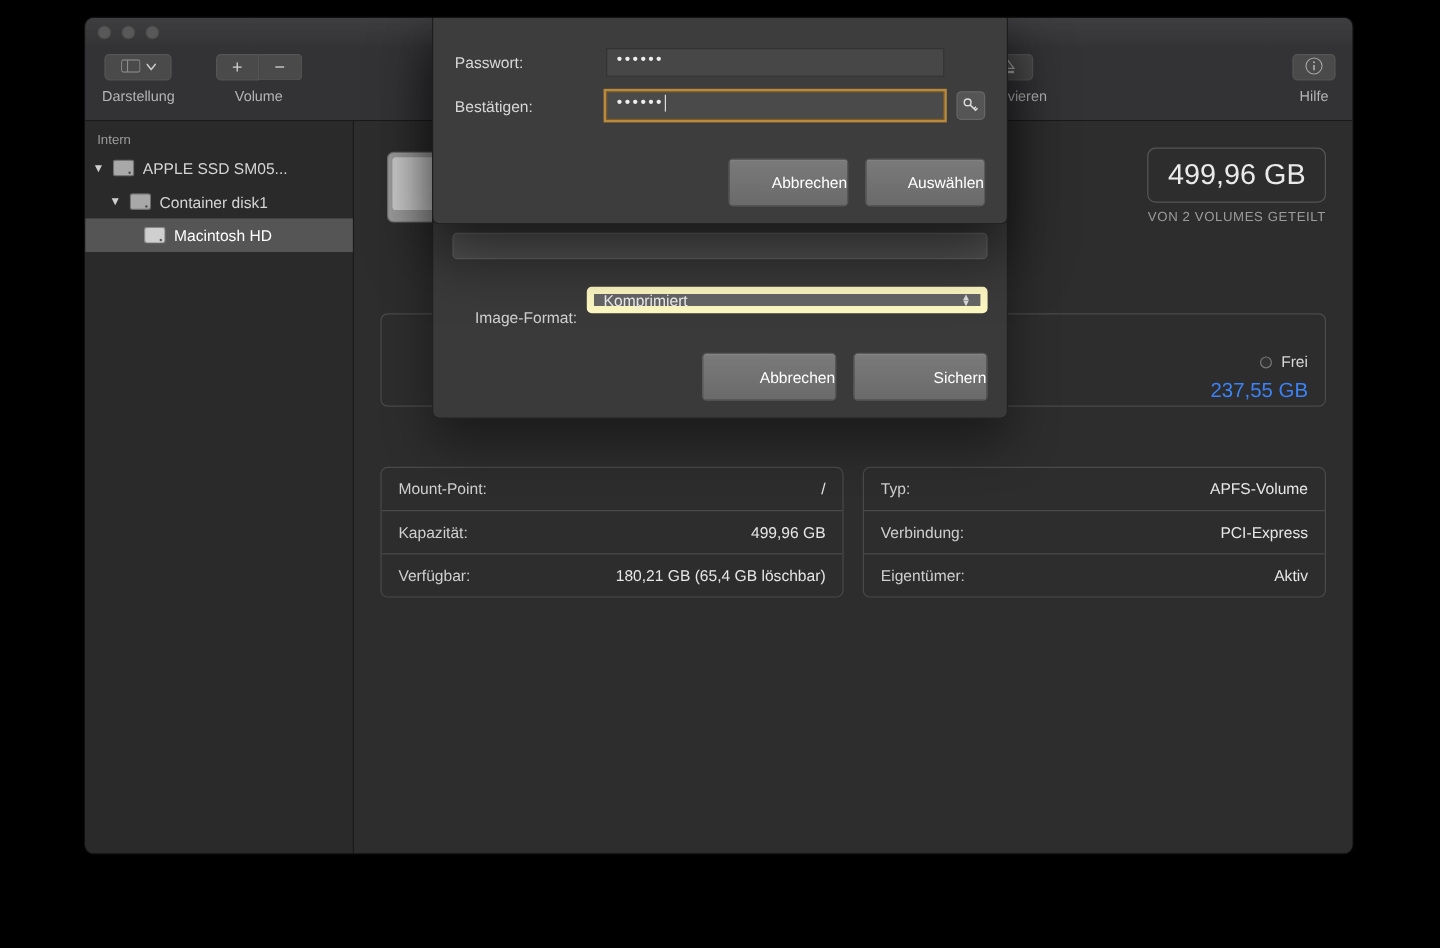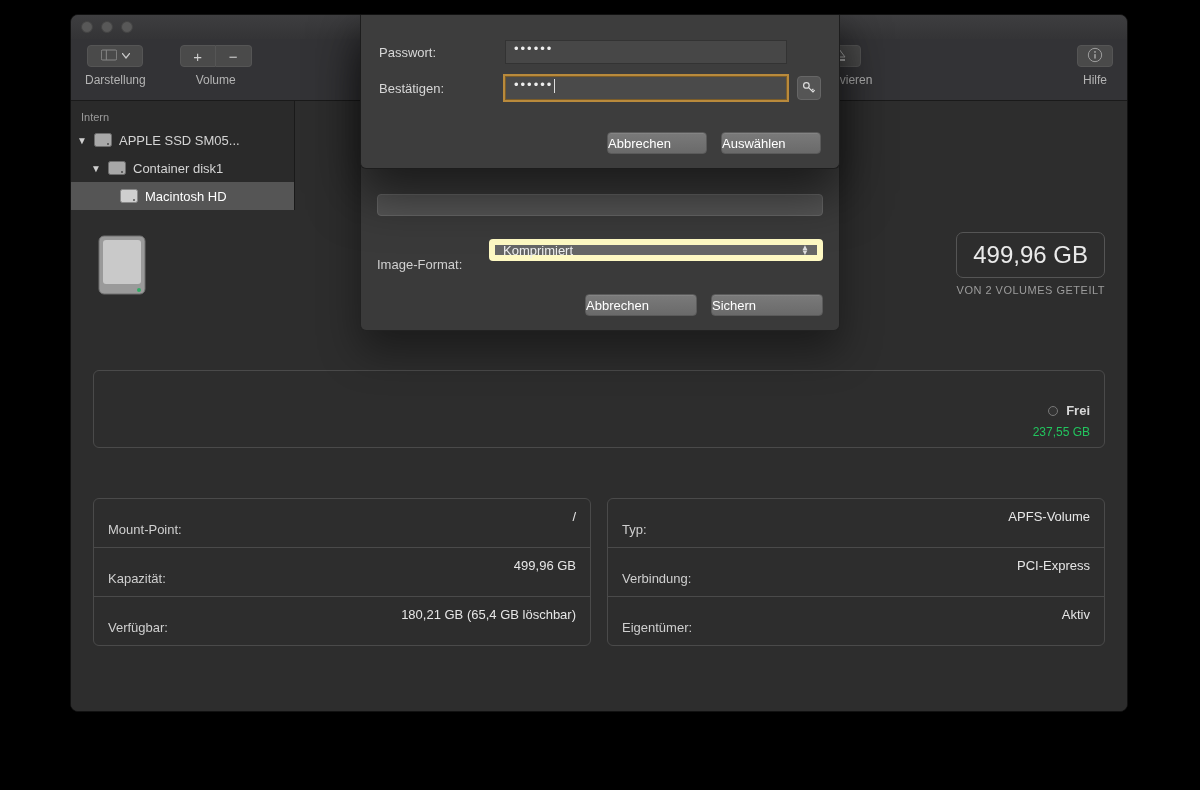--- a/index.html
+++ b/index.html
@@ -40,21 +40,21 @@
   .tb-btn { height:22px; min-width:36px; background:#4a4a4a; border:1px solid #555; display:flex; align-items:center; justify-content:center; color:#cfcfcf; font-size:12px; padding:0 6px; }
   .tb-btn.left { border-radius:4px 0 0 4px; }
   .tb-btn.right { border-radius:0 4px 4px 0; border-left:none; }
   .tb-btn.single{ border-radius:4px; }
   .tb-label { color:var(--muted); font-size:12px; margin-top:6px; }
   .tb-spacer { flex:1; }
   .tb-center { display:flex; gap:10px; }
   .tb-center .tb-group .tb-btn{ width:44px; }
   .icon { width:16px; height:16px; display:inline-block; }
   
-  .body { display:flex; height: calc(100% - 24px - 62px); flex-direction: column; }
+  .body { display:flex; height: calc(100% - 24px - 62px); }
   .sidebar { width: 224px; background: var(--sidebar-bg); border-right:1px solid var(--panel-border); padding-top:6px; color:#d4d4d4; }
   .sb-section { font-size:11px; color:#9b9b9b; padding:4px 10px 3px; }
   .sb-row { display:flex; align-items:center; height:28px; padding:0 8px; gap:6px; }
   .sb-row .disclosure{ width:10px; text-align:center; color:#cfcfcf; font-size:10px; }
   .sb-row .sb-label{ white-space:nowrap; overflow:hidden; text-overflow:ellipsis; }
   .sb-row.depth0{ padding-left:6px; }
   .sb-row.depth1{ padding-left:20px; }
   .sb-row.depth2{ padding-left:48px; }
   .sb-row.sel{ background:#555; color:#fff; }
   .sb-icon{ width:20px; height:16px; display:flex; align-items:center; justify-content:center; }
@@ -62,41 +62,41 @@
   .content { flex:1; background:var(--content-bg); position:relative; padding:22px; }
   .hdr-row { display:flex; align-items:flex-start; }
   .drive-art { width:58px; height:68px; margin-right:14px; }
   .capacity-box { margin-left:auto; display:flex; flex-direction:column; align-items:flex-end; gap:6px; }
   .capacity-chip { border:1px solid #555; border-radius:7px; padding:8px 16px; font-size:24px; color:#eaeaea; }
   .capacity-sub { font-size:11px; color:#9c9c9c; letter-spacing:.5px; }
   
   .usage-panel { margin-top:70px; border:1px solid var(--row-border); border-radius:6px; height:78px; padding:10px 14px; position:relative; }
   .free-label { position:absolute; right:14px; top:32px; display:flex; align-items:center; gap:8px; color:#d7d7d7; }
   .free-dot{ width:10px; height:10px; border-radius:50%; border:1px solid #777; background:#333; }
-  .free-sz { position:absolute; right:14px; top:54px; color:#22c55e; font-size:12px; }
+  .free-sz { position:absolute; right:14px; top:54px; color:#3b82f6; font-size:17px; }
   
   .info-table { margin-top:50px; display:flex; gap:16px; }
   .info-col { flex:1; border:1px solid var(--row-border); border-radius:6px; overflow:hidden; }
   .info-row { display:flex; justify-content:space-between; padding:10px 14px; border-bottom:1px solid var(--row-border); font-size:13px; color:#d7d7d7; }
   .info-row:last-child{ border-bottom:none; }
-  .info-row .k{ color:#cfcfcf;margin-top:13px; }
+  .info-row .k{ color:#cfcfcf; }
   .info-row .v{ color:#e6e6e6; }
   
   .sheet-outer {
     position:absolute; left:289px; top:-1px; width:480px; background:var(--sheet-bg);
     border:1px solid #222; border-top:none; border-radius:0 0 6px 6px; box-shadow:0 20px 40px rgba(0,0,0,.4);
     padding-bottom:14px; padding-top:178px;
   }
   .sheet-outer .row{ display:flex; align-items:center; gap:8px; padding:6px 16px; }
-  .sheet-outer .row .lab{ width:104px; text-align:left; color:#d0d0d0; font-size:13px;margin-top:29px; }
+  .sheet-outer .row .lab{ width:104px; text-align:right; color:#d0d0d0; font-size:13px;margin-top:29px; }
   .dropdown { flex:1; height:22px; background:#666; border:6px solid #fef9c3; border-radius:4px; display:flex; align-items:center; justify-content:space-between; padding:0 8px; color:#eee; font-size:13px; }
   .dd-arrows{ display:flex; flex-direction:column; line-height:5px; font-size:8px; color:#ddd; }
   .sheet-outer .hidden-strip{ height:22px; margin:2px 16px 6px; background:#555; border:1px solid #666; border-radius:4px; }
   .sheet-btn-row { display:flex; justify-content:flex-end; gap:14px; padding:16px 16px 0; }
-  .mac-btn{ min-width:112px; height:22px; background:linear-gradient(#7a7a7a,#6a6a6a); border:1px solid #5a5a5a; border-radius:4px; color:#fff; font-size:13px; display:flex; align-items:center; justify-content:flex-start; box-shadow:0 1px 0 rgba(255,255,255,.08) inset; }
+  .mac-btn{ min-width:112px; height:40px; background:linear-gradient(#7a7a7a,#6a6a6a); border:1px solid #5a5a5a; border-radius:4px; color:#fff; font-size:13px; display:flex; align-items:center; justify-content:flex-end; box-shadow:0 1px 0 rgba(255,255,255,.08) inset; }
   
   .sheet-inner{
     position:absolute; left:289px; top:-1px; width:480px; background:var(--sheet-inner);
     border:1px solid #1d1d1d; border-top:none; border-radius:0 0 6px 6px; box-shadow:0 25px 50px rgba(0,0,0,.55);
     padding:20px 12px 14px 12px;
   }
   .pw-row{ display:flex; align-items:center; gap:10px; padding:6px 6px; }
   .pw-row .lab{ width:116px; text-align:left; color:#d7d7d7; }
   .pw-field{ flex:1; height:24px; background:#474747; border:1px solid #333; border-radius:0; color:#eee; padding:0 8px; font-size:13px; letter-spacing:2px; }
   .pw-field.focus{ outline:2px solid var(--focus); outline-offset:0; border:1px solid #7b5c28; background:#4a4a4a; }
@@ -277,21 +277,21 @@
         </div>
         <div class="capacity-box">
           <div class="capacity-chip">499,96 GB</div>
           <div class="capacity-sub">VON 2 VOLUMES GETEILT</div>
         </div>
       </div>
 
       <div class="usage-panel">
         <div class="free-label">
           <span class="free-dot"></span>
-          <span style="font-weight:700;">Frei</span>
+          <span style="font-weight:400;">Frei</span>
         </div>
         <div class="free-sz">237,55 GB</div>
       </div>
 
       <div class="info-table">
         <div class="info-col">
           <div class="info-row">
               <span class="k">Mount-Point:</span>
               <span class="v">/</span>
             </div>

